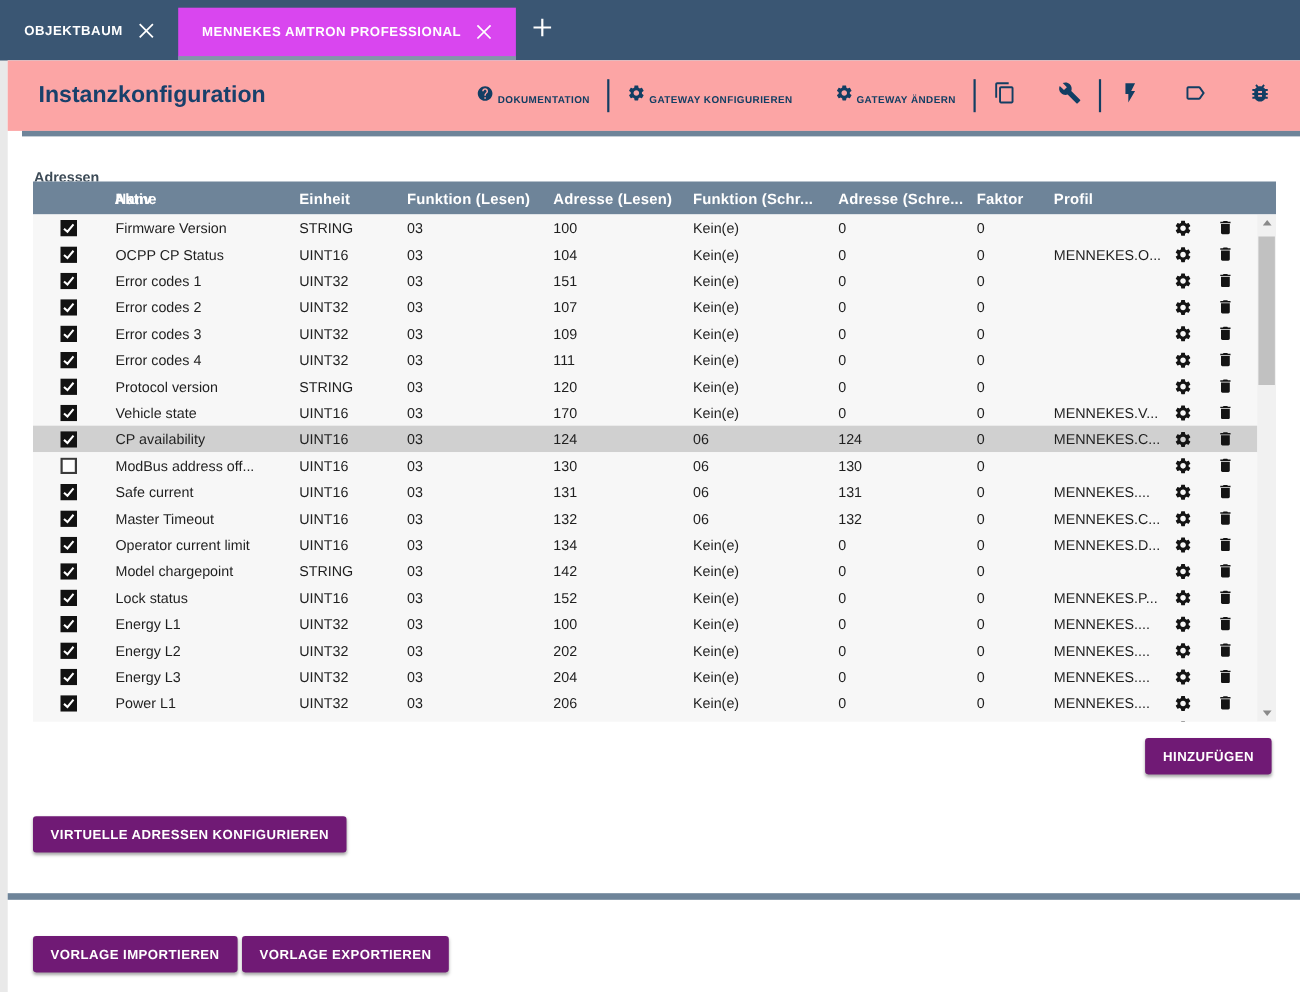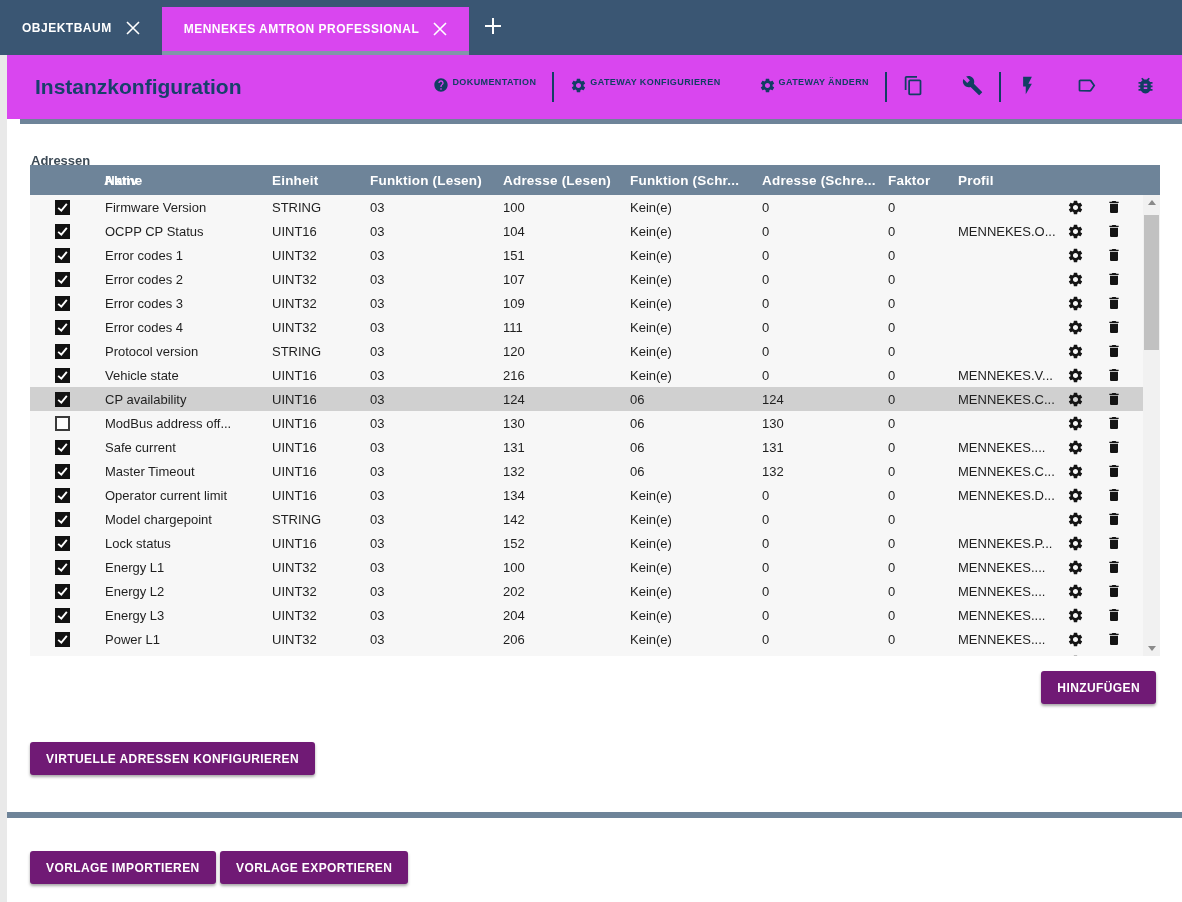--- a/index.html
+++ b/index.html
@@ -30,31 +30,31 @@
 
   
   .content {
     position:absolute; left:7px; top:55px; width:1175px; height:847px;
     background:#ffffff;
   }
 
   
   .page-header {
     position:absolute; left:0; top:0; width:100%; height:64px;
-    display:flex; align-items:center; background:#d946ef; z-index:3;
+    display:flex; align-items:center; background:#fca5a5; z-index:3;
   }
   .page-title {
     margin-left:28px; font-size:21px; font-weight:600; color:#18406b;
   }
   .toolbar {
     margin-left:auto; margin-right:26px;
     display:flex; align-items:center;
   }
   .tb-item {
-    display:flex; gap:3px; cursor:pointer;
+    display:flex; align-items:flex-end; gap:3px; cursor:pointer;
     color:#123e63;
   }
   .tb-item .lbl { font-size:9px; font-weight:bold; letter-spacing:.4px; padding-bottom:2px; }
   .tb-sep { width:2px; height:30px; background:#123e63; margin:0 16px; }
   .tb-icon { display:flex; align-items:center; justify-content:center; cursor:pointer; }
   .icon-gap { margin-left:38px; }
   svg.navy { fill:#123e63; }
 
   .divider-top {
     position:absolute; left:13px; right:0; top:64px; height:5px;
@@ -457,21 +457,21 @@
     <div class="cell cb-wrap">
       <span class="checkbox checked">
         <svg class="check" width="11" height="11" viewBox="0 0 14 14" style="display: block;">
                   <path d="M1.5 7.5 L5.5 11 L12.5 2.5" stroke="#fff" stroke-width="2.4" fill="none"></path>
                 </svg>
       </span>
     </div>
     <div class="cell">Vehicle state</div>
     <div class="cell">UINT16</div>
     <div class="cell">03</div>
-    <div class="cell">216</div>
+    <div class="cell">170</div>
     <div class="cell">Kein(e)</div>
     <div class="cell">0</div>
     <div class="cell">0</div>
     <div class="cell">MENNEKES.V...</div>
     <div class="row-icon-btn">
       <svg class="dark" width="17" height="17" viewBox="0 0 24 24">
                 <path d="M19.14 12.94c.04-.3.06-.61.06-.94 0-.32-.02-.64-.07-.94l2.03-1.58c.18-.14.23-.41.12-.61l-1.92-3.32c-.12-.22-.37-.29-.59-.22l-2.39.96c-.5-.38-1.03-.7-1.62-.94l-.36-2.54c-.04-.24-.24-.41-.48-.41h-3.84c-.24 0-.43.17-.47.41l-.36 2.54c-.59.24-1.13.57-1.62.94l-2.39-.96c-.22-.08-.47 0-.59.22L2.74 8.87c-.12.21-.08.47.12.61l2.03 1.58c-.05.3-.09.63-.09.94s.02.64.07.94l-2.03 1.58c-.18.14-.23.41-.12.61l1.92 3.32c.12.22.37.29.59.22l2.39-.96c.5.38 1.03.7 1.62.94l.36 2.54c.05.24.24.41.48.41h3.84c.24 0 .44-.17.47-.41l.36-2.54c.59-.24 1.13-.56 1.62-.94l2.39.96c.22.08.47 0 .59-.22l1.92-3.32c.12-.22.07-.47-.12-.61l-2.01-1.58zM12 15.6c-1.98 0-3.6-1.62-3.6-3.6s1.62-3.6 3.6-3.6 3.6 1.62 3.6 3.6-1.62 3.6-3.6 3.6z"></path>
               </svg>
     </div>
     <div class="row-icon-btn">

